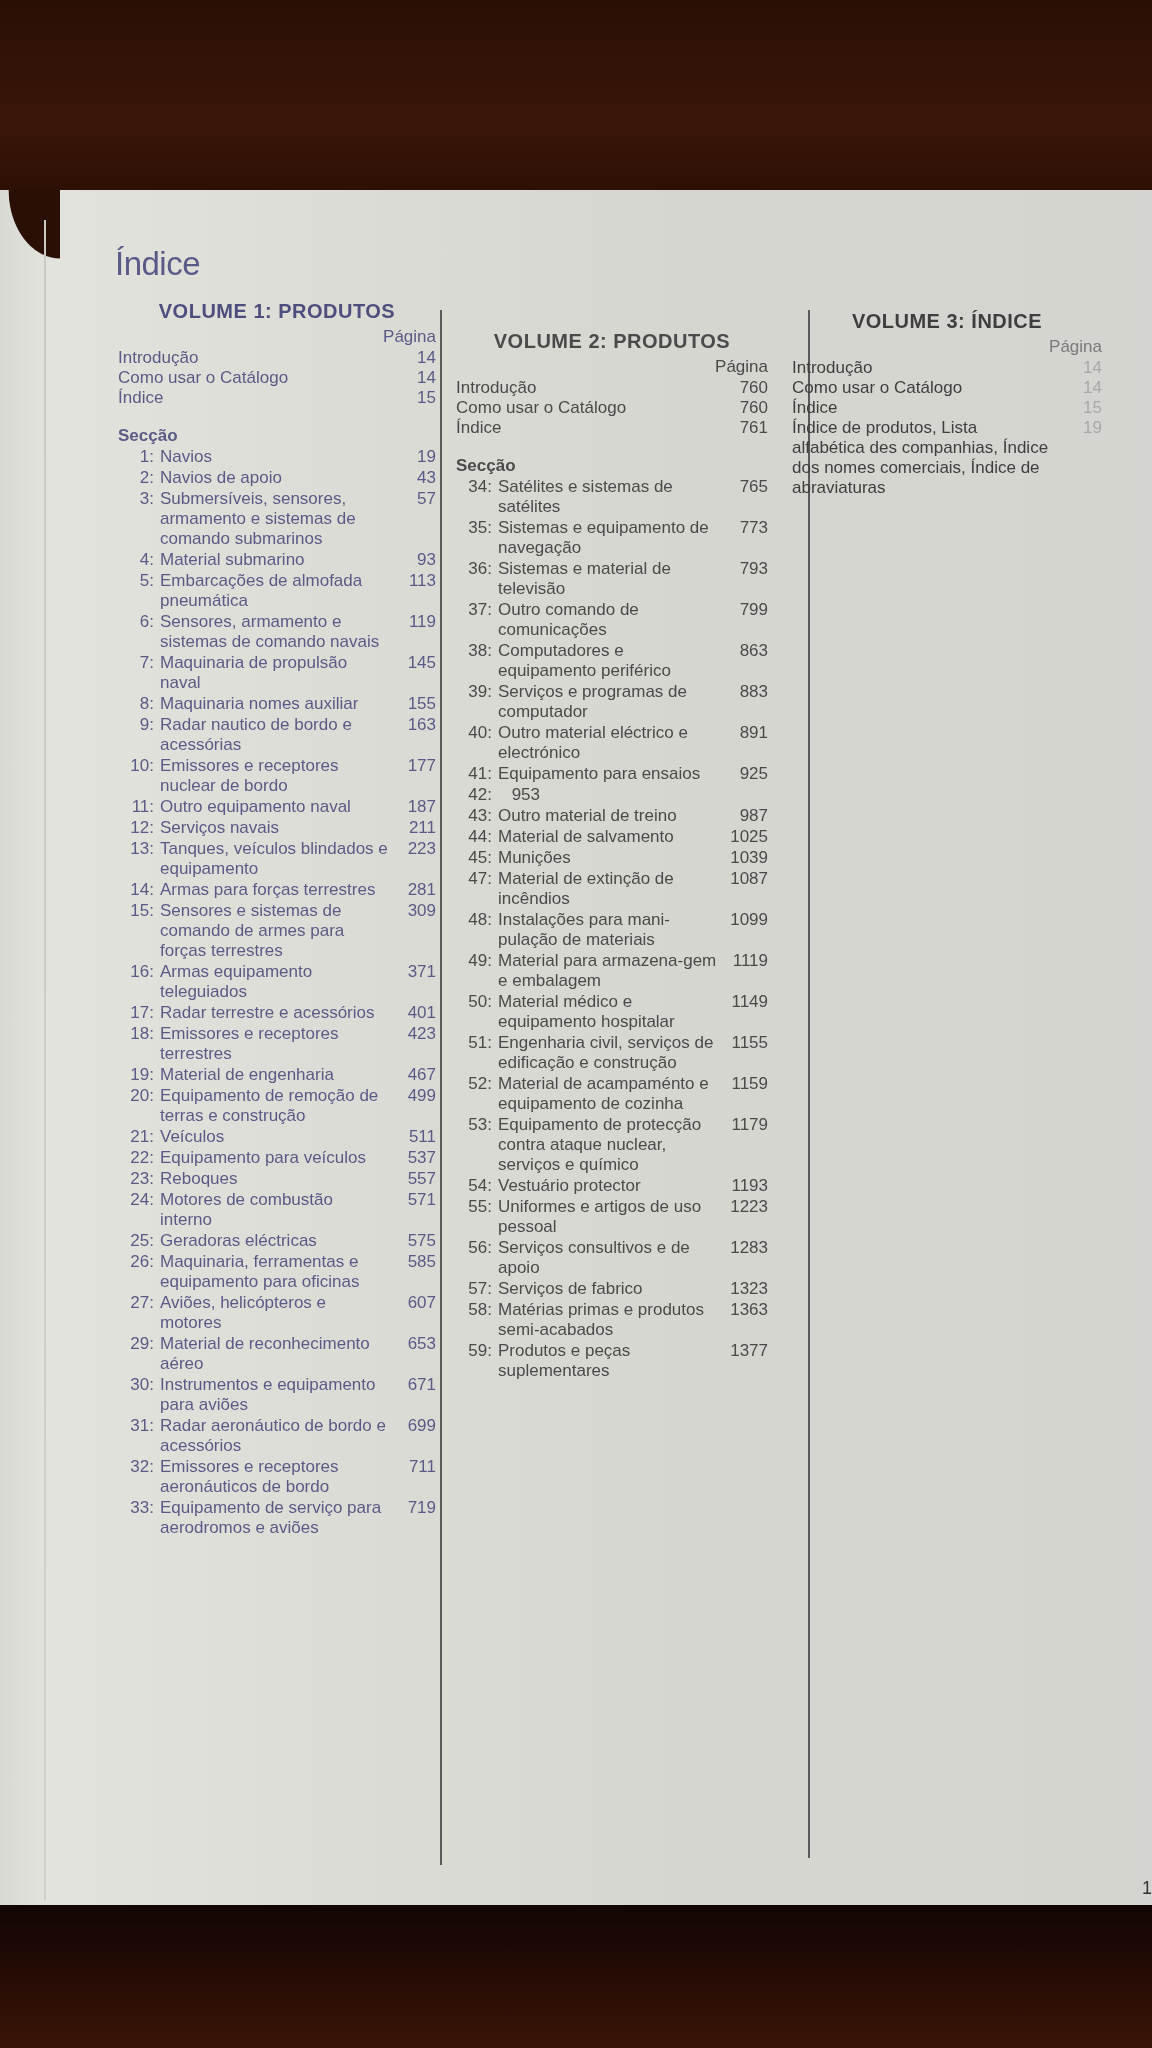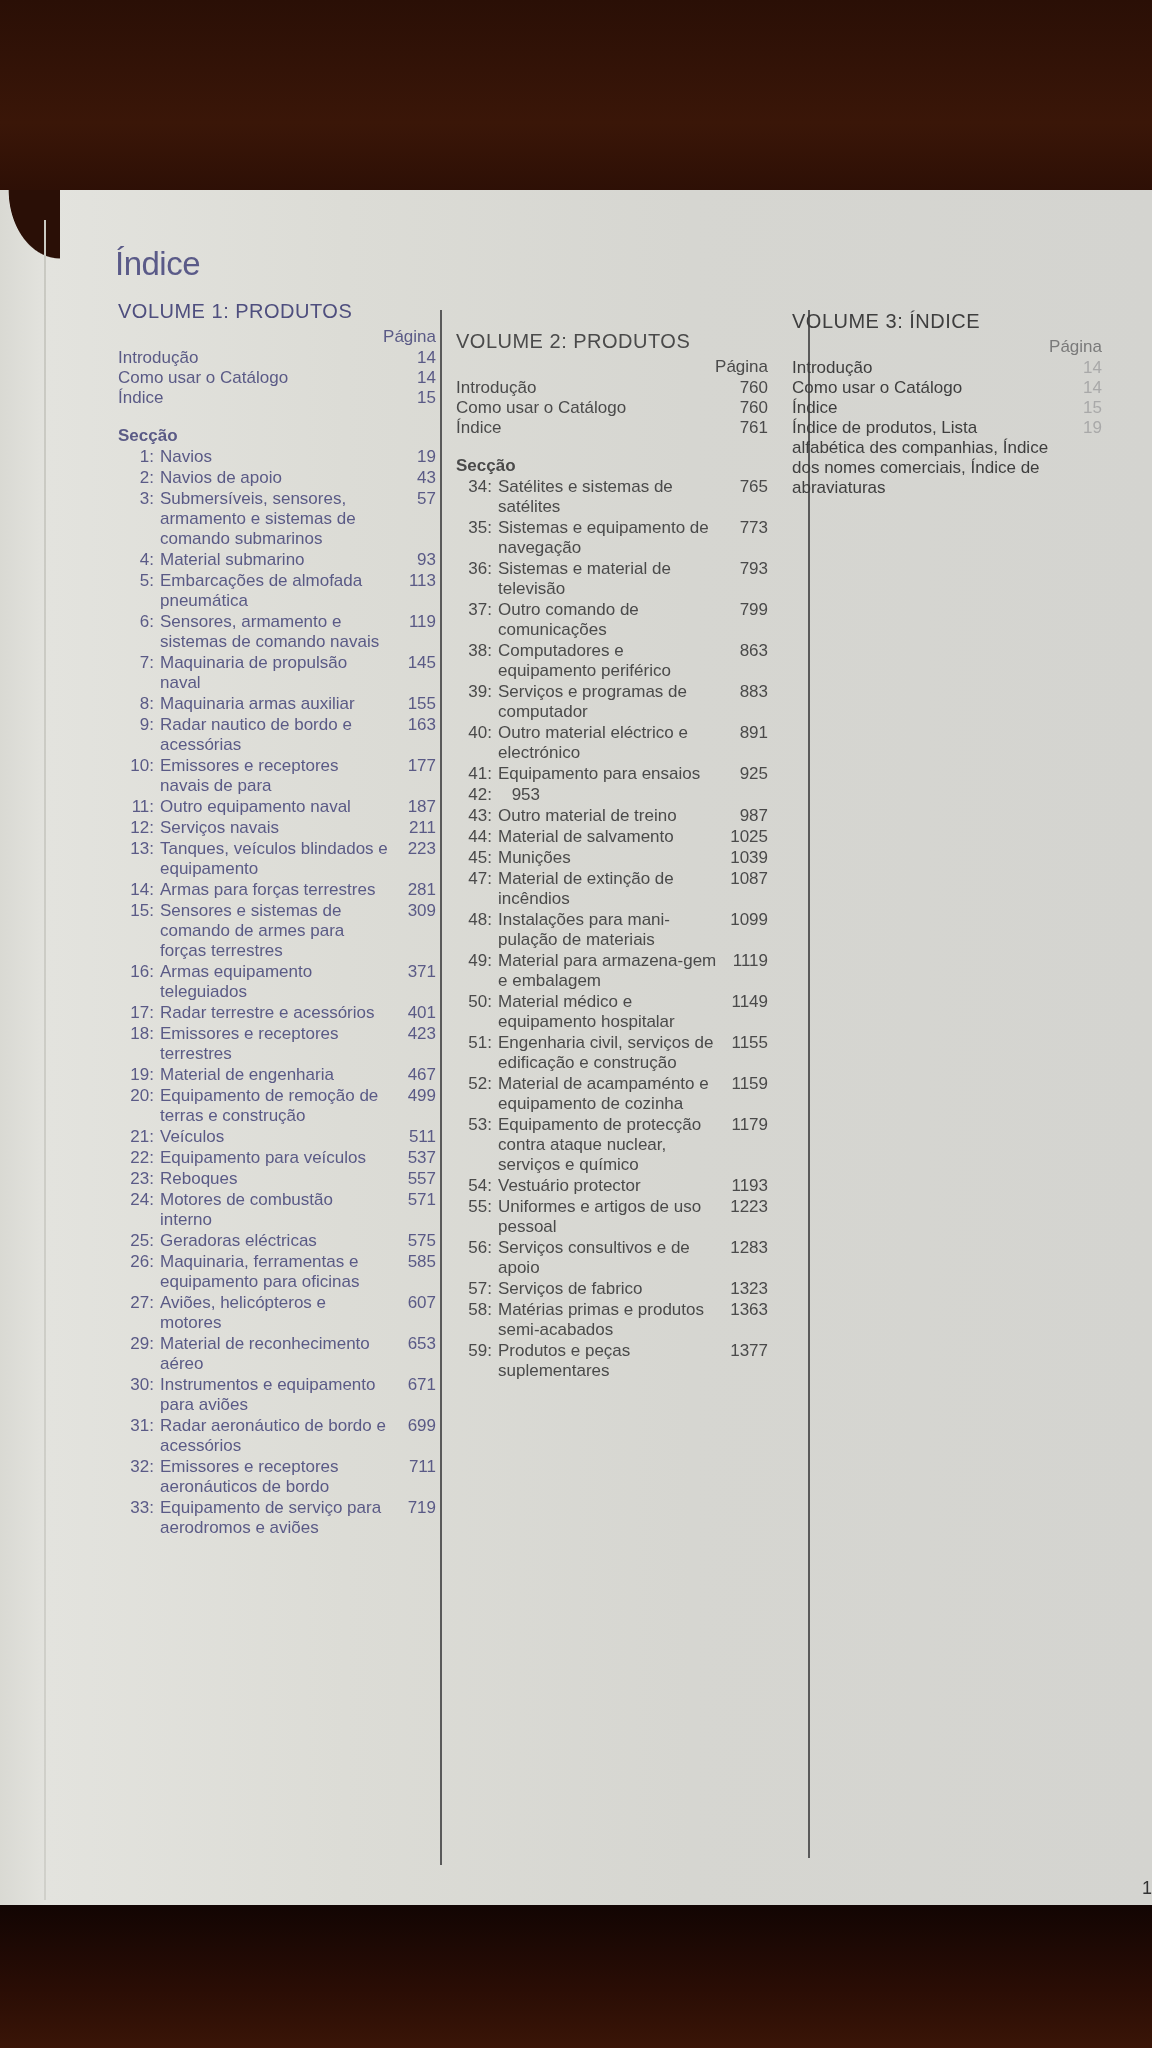--- a/index.html
+++ b/index.html
@@ -27,22 +27,23 @@
   }
   .title {
     position:absolute; left:115px; top:245px; font-size:33px; color:#5a5a88;
     letter-spacing:-0.5px;
   }
   .col { position:absolute; }
   .col1 { left:118px; top:300px; width:318px; color:#5a5a86; }
   .col2 { left:456px; top:310px; width:312px; color:#4a4a4a;margin-top:20px; }
   .col3 { left:792px; top:310px; width:310px; color:#3e3e3e; }
   .vol-head {
-    font-weight:normal; font-size:20px; letter-spacing:0.5px; margin-bottom:4px;
+    font-weight:bold; font-size:20px; letter-spacing:0.5px; margin-bottom:4px;
     white-space:nowrap;
+    text-align:center;
   }
   .col1 .vol-head { color:#4e4e7e; font-size:20px; }
   .pg-head { text-align:right; font-size:17px; margin-bottom:1px; }
   .row { display:flex; font-size:17px; line-height:20px; }
   .row .lbl { flex:1; }
   .row .num { width:50px; text-align:right; }
   .sec-head { font-weight:bold; font-size:17px; margin-top:18px; margin-bottom:1px; }
   .entry { display:flex; font-size:17px; line-height:20px; margin-bottom:1px; }
   .entry .no { width:36px; text-align:right; white-space:nowrap; }
   .entry .txt { flex:1; padding-left:6px; }
@@ -113,31 +114,31 @@
         <span class="txt">Sensores, armamento e sistemas de comando navais</span>
         <span class="num">119</span>
       </div>
       <div class="entry">
         <span class="no">7:</span>
         <span class="txt">Maquinaria de propulsão naval</span>
         <span class="num">145</span>
       </div>
       <div class="entry">
         <span class="no">8:</span>
-        <span class="txt">Maquinaria armas auxiliar</span>
+        <span class="txt">Maquinaria nomes auxiliar</span>
         <span class="num">155</span>
       </div>
       <div class="entry">
         <span class="no">9:</span>
         <span class="txt">Radar nautico de bordo e acessórias</span>
         <span class="num">163</span>
       </div>
       <div class="entry">
         <span class="no">10:</span>
-        <span class="txt">Emissores e receptores navais de para</span>
+        <span class="txt">Emissores e receptores nuclear de bordo</span>
         <span class="num">177</span>
       </div>
       <div class="entry">
         <span class="no">11:</span>
         <span class="txt">Outro equipamento naval</span>
         <span class="num">187</span>
       </div>
       <div class="entry">
         <span class="no">12:</span>
         <span class="txt">Serviços navais</span>

